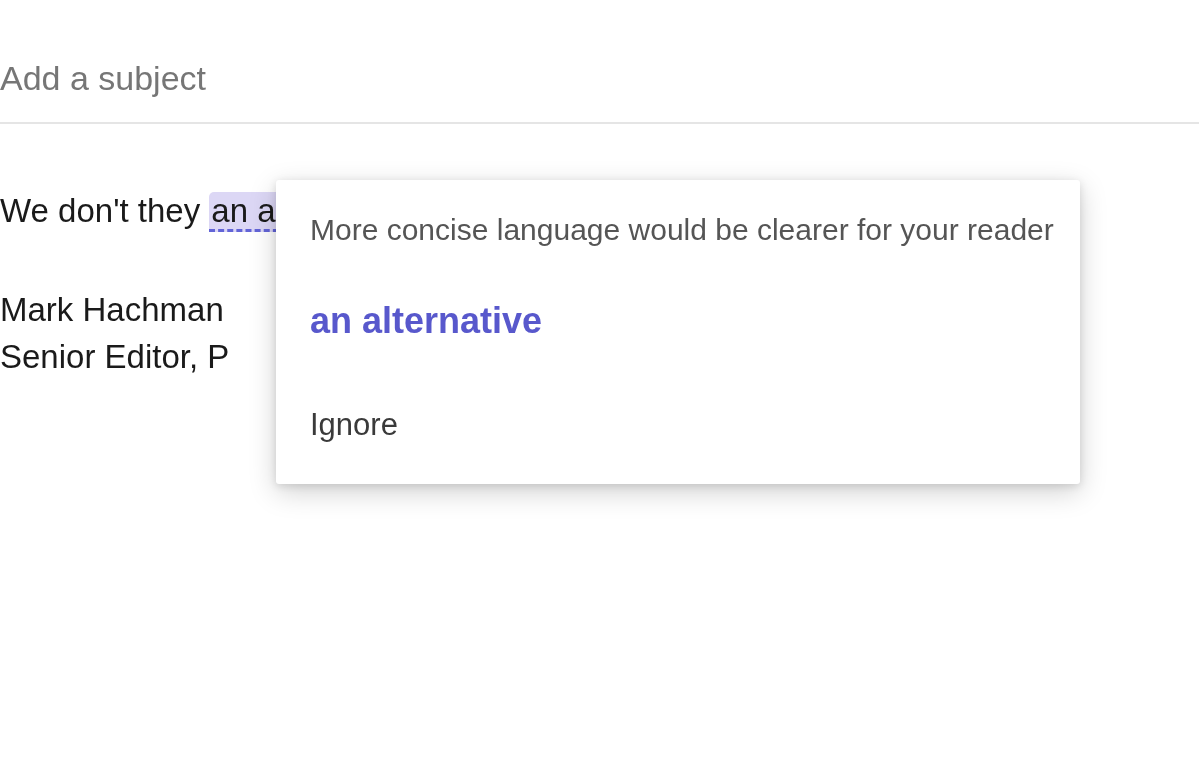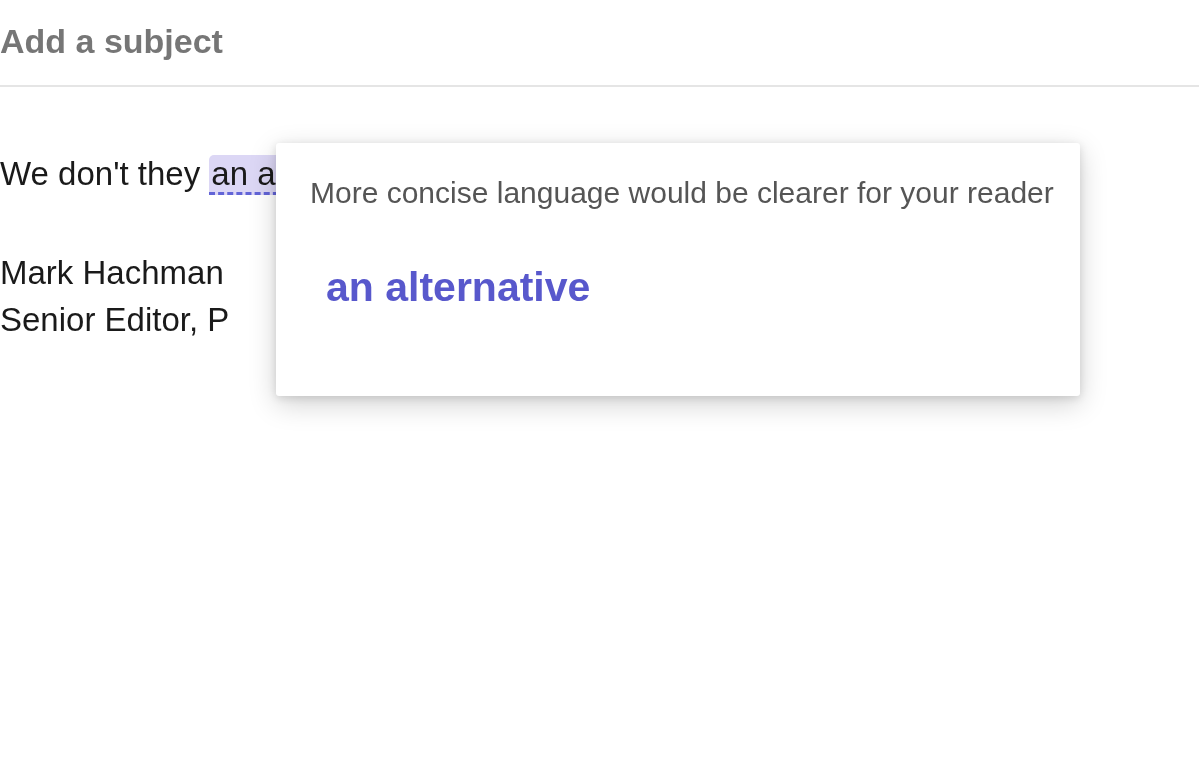--- a/index.html
+++ b/index.html
@@ -15,22 +15,23 @@
       position: relative;
       overflow: hidden;
     }
     .subject-input {
       font-size: 34px;
       color: #767676;
       padding: 22px 4px 24px 0;
       border: none;
       outline: none;
       width: 100%;
-      font-weight: 700;
+      font-weight: 400;
       font-family: inherit;
+      margin-top: 37px;
     }
     .subject-input::placeholder {
       color: #767676;
     }
     .divider {
       border: none;
       border-top: 2px solid #e5e5e5;
       margin: 0;
     }
     .body-area {
@@ -65,28 +66,27 @@
       z-index: 10;
     }
     .suggestion-description {
       font-size: 30px;
       color: #555555;
       line-height: 1.45;
       margin-bottom: 36px;
       font-weight: 400;
     }
     .suggestion-option {
-      font-size: 41px;
+      font-size: 36px;
       color: #5858cc;
       font-weight: 600;
       cursor: pointer;
       padding: 6px 0;
       margin-bottom: 42px;
       display: block;
-      margin-left: 16px;
     }
     .ignore-option {
       font-size: 31px;
       color: #3a3a3a;
       cursor: pointer;
       padding: 6px 0;
       display: block;
       font-weight: 400;
     }
   </style>
@@ -103,17 +103,18 @@
   <span class="body-line"><span>We don't they </span><span class="highlighted-phrase">an alternative choice</span><span> if they cancel</span></span>
 
   <div class="signature">
     <div>Mark Hachman</div>
     <div>Senior Editor, P</div>
   </div>
 
   <div class="suggestion-popup">
     <div class="suggestion-description">More concise language would be clearer for your reader</div>
     <div class="suggestion-option">an alternative</div>
+    <div class="ignore-option">Ignore</div>
   </div>
 </div>
 
 
 
 
 </body></html>

